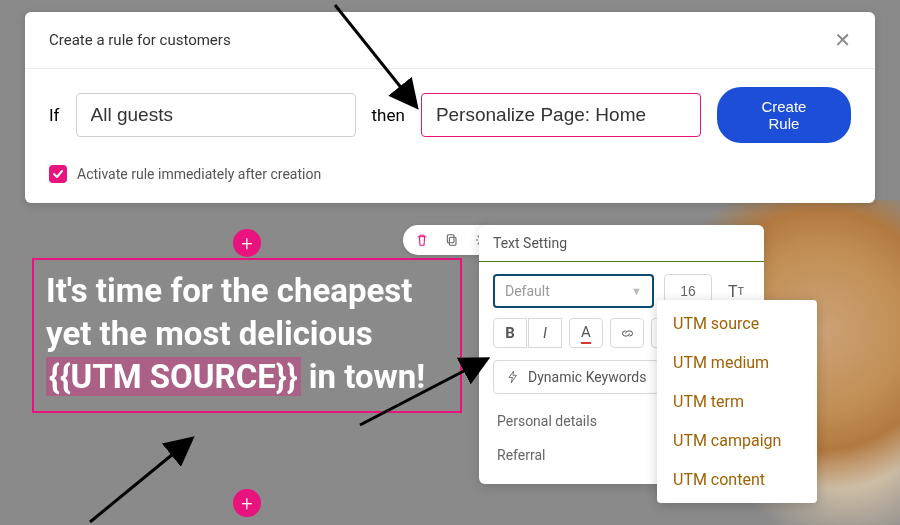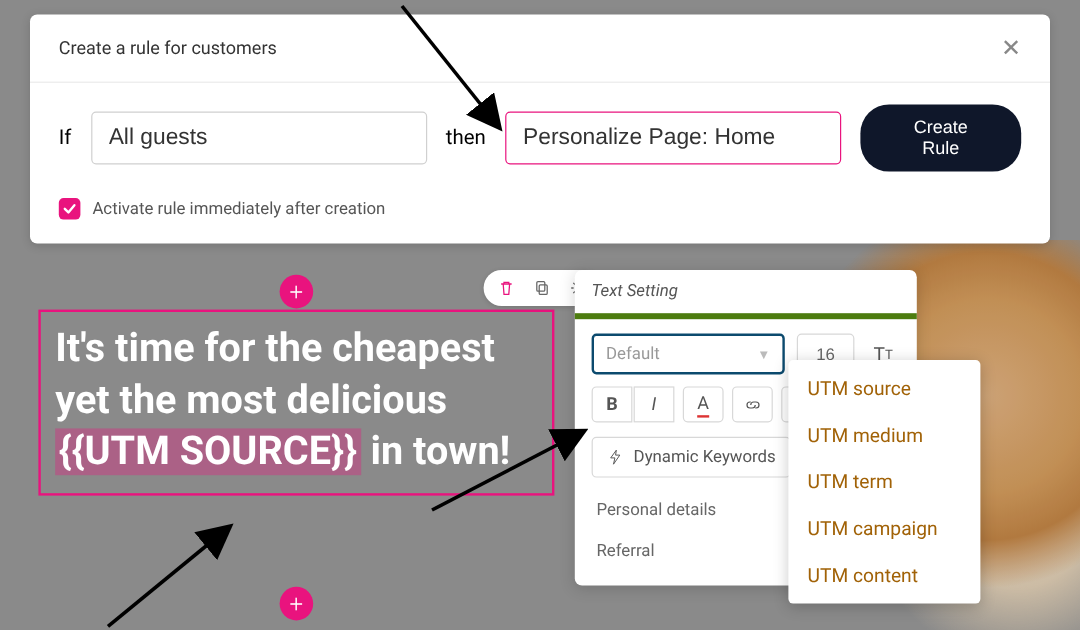--- a/index.html
+++ b/index.html
@@ -50,21 +50,21 @@
       font-size: 19px;
       color: #333;
       background: #fff;
     }
     .if-input { flex: 0 0 280px; }
     .then-input {
       flex: 0 0 280px;
       border-color: #e9137e;
     }
     .create-btn {
-      background: #0f172a;
+      background: #1d4ed8;
       color: #fff;
       border: none;
       border-radius: 24px;
       padding: 11px 28px;
       font-size: 15px;
       font-weight: 500;
       cursor: pointer;
     }
     .activate-row {
       display: flex;
@@ -144,24 +144,23 @@
       position: absolute;
       left: 479px;
       top: 225px;
       width: 285px;
       background: #fff;
       border-radius: 6px;
       box-shadow: 0 2px 12px rgba(0,0,0,0.15);
     }
     .tp-header {
       padding: 10px 14px;
-      border-bottom: 5px solid #4d7c0f;
+      border-bottom: 1px solid #4d7c0f;
       font-size: 14px;
       color: #555;
-      font-style: italic;
     }
     .tp-body { padding: 12px 14px; }
     .tp-row1 { display: flex; gap: 10px; margin-bottom: 10px; }
     .tp-select {
       flex: 1;
       border: 2px solid #0c4a6e;
       border-radius: 4px;
       padding: 7px 10px;
       font-size: 14px;
       color: #999;

